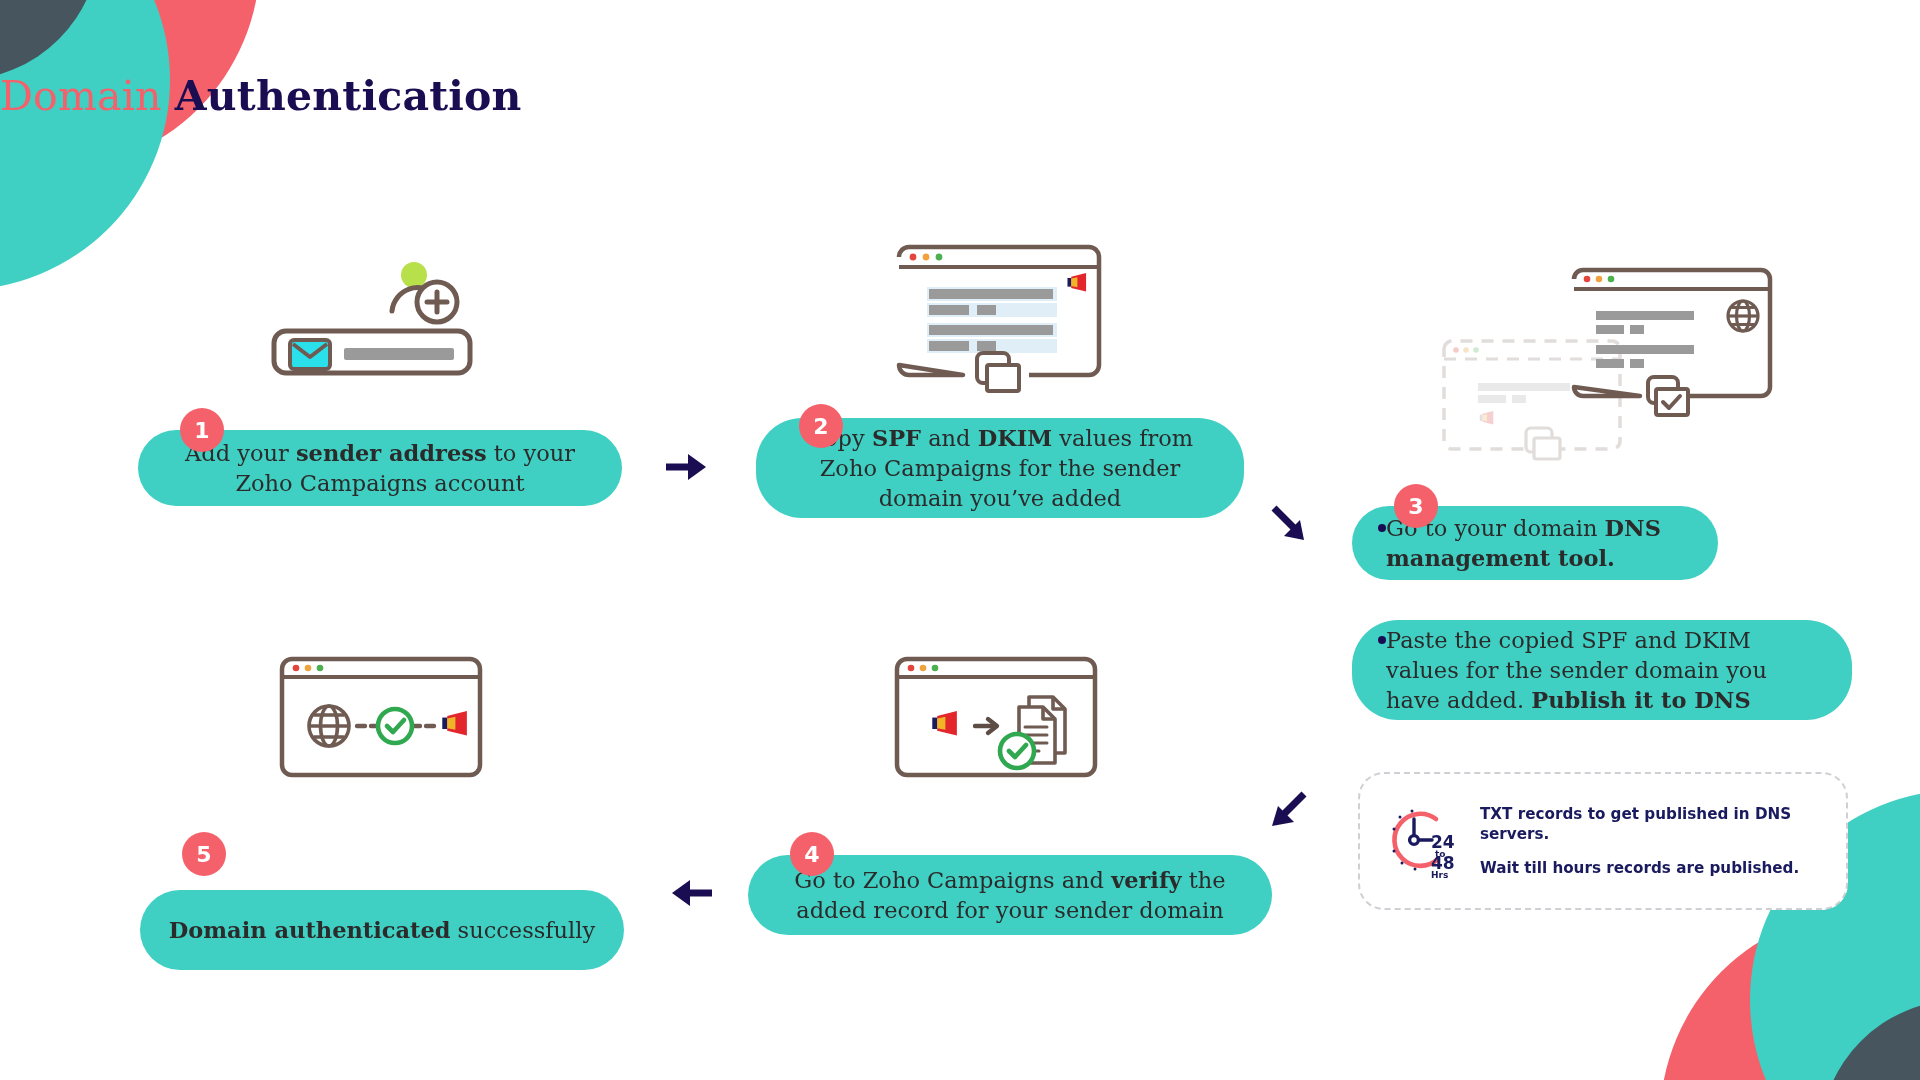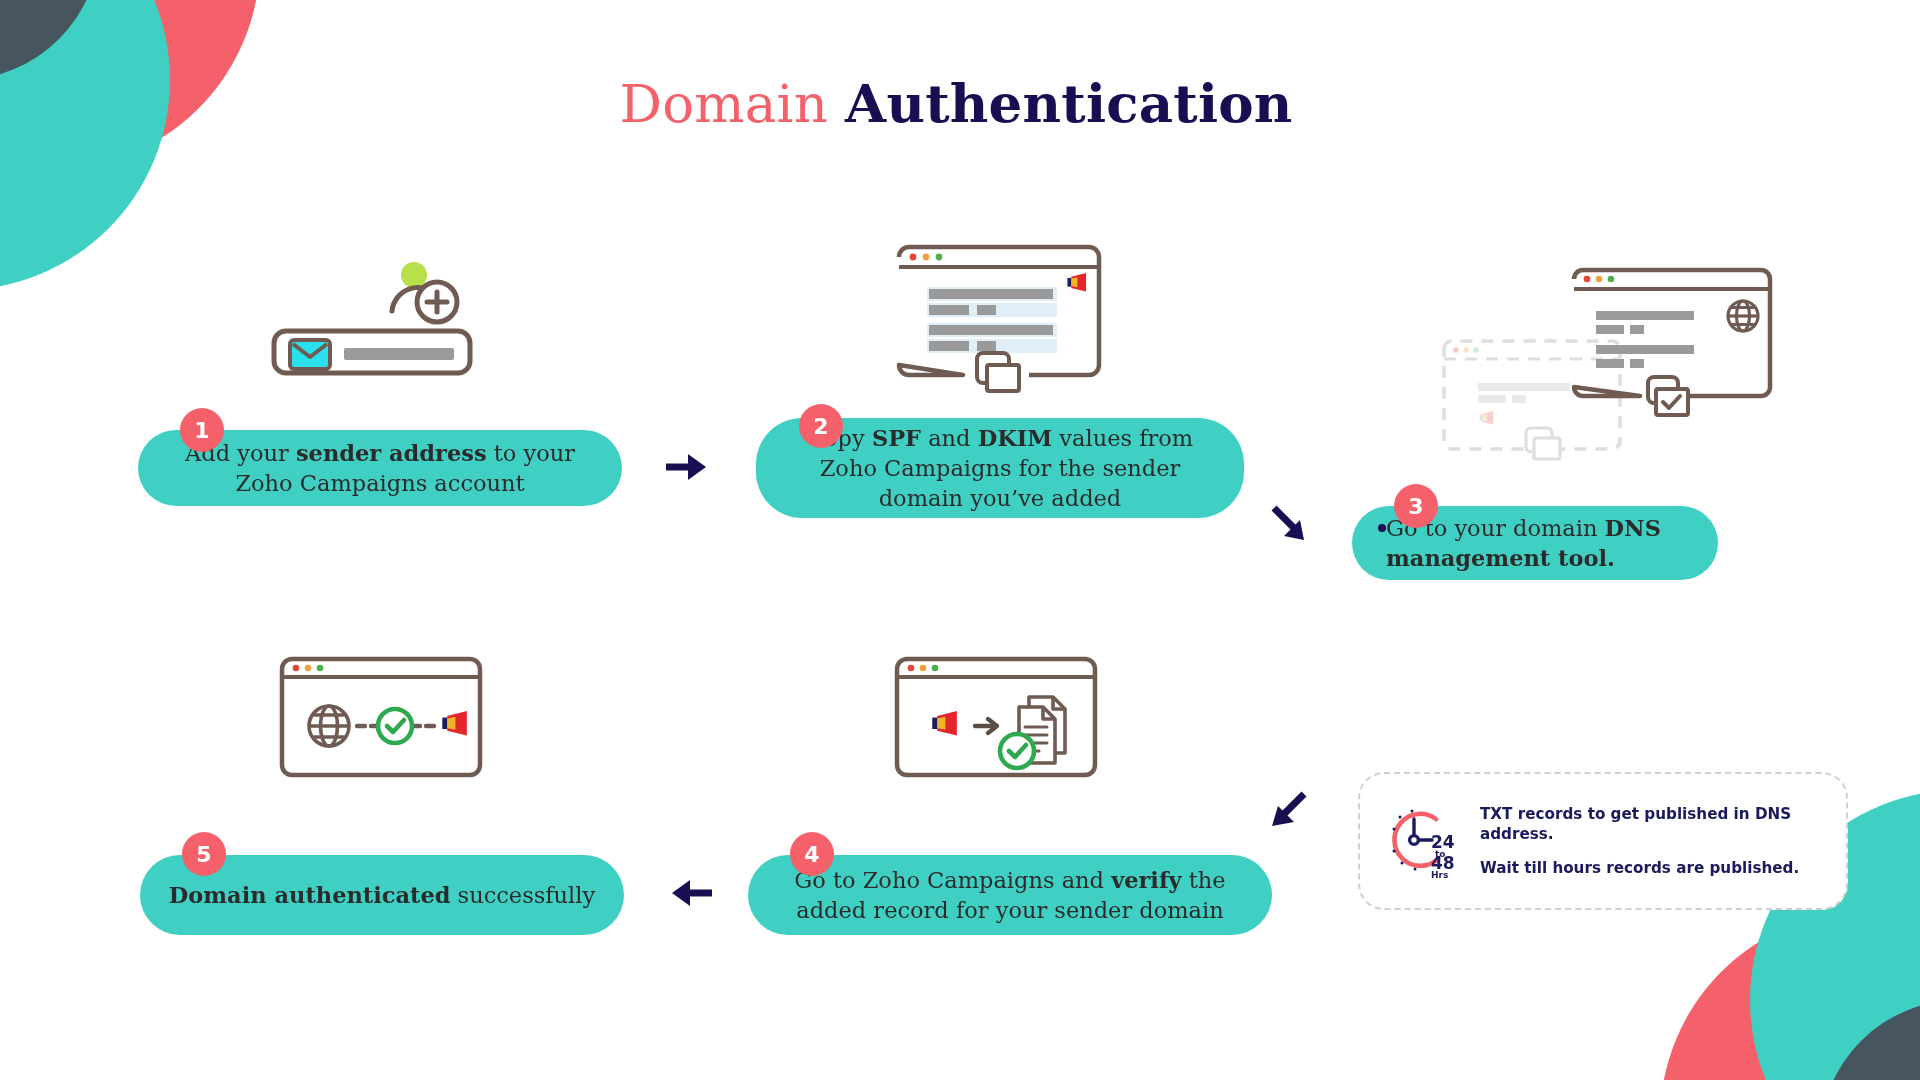--- a/index.html
+++ b/index.html
@@ -14,22 +14,22 @@
 
   
   .corner{position:absolute;overflow:hidden;}
   .tl{left:0;top:0;width:260px;height:300px;}
   .br{right:0;bottom:0;width:260px;height:300px;}
   .blob{position:absolute;border-radius:50%;}
 
   
   .title{
     position:absolute;left:0;top:72px;width:1912px;
-    text-align:center;
-    font-size:53px;
+    text-align:left;
+    font-size:41px;
     letter-spacing:.2px;
     white-space:nowrap;
   }
   .title .t-light{color:#f4616b;font-weight:400;}
   .title .t-bold{color:#1a0d52;font-weight:700;}
 
   
   .bubble{
     position:absolute;
     background:#3fd0c3;
@@ -242,20 +242,28 @@
       <div class="bullet-dot"></div>
       <div>
         <span>Go to your domain </span><b>DNS management tool.</b>
       </div>
     </div>
   </div>
   <div class="badge" style="left:1394px;top:484px;">
     <span>3</span>
   </div>
 
+  <div class="bubble" style="left:1352px;top:620px;width:500px;height:100px;padding:0 26px;">
+    <div class="btxt bullet-row">
+      <div class="bullet-dot"></div>
+      <div>
+        <span>Paste the copied SPF and DKIM values for the sender domain you have added. </span><b>Publish it to DNS</b>
+      </div>
+    </div>
+  </div>
 
   <div class="note" style="left:1358px;top:772px;width:490px;height:138px;">
     <div style="flex:none;">
       <svg width="74" height="76" viewBox="0 0 74 76">
         <path d="M50 16 A26 26 0 1 0 52 56" fill="none" stroke="#f4616b" stroke-width="4.6" stroke-linecap="round"></path>
         <circle cx="8" cy="26" r="1.5" fill="#1a1a5e"></circle>
         <circle cx="14" cy="14" r="1.5" fill="#1a1a5e"></circle>
         <circle cx="26" cy="8" r="1.5" fill="#1a1a5e"></circle>
         <circle cx="8" cy="48" r="1.5" fill="#1a1a5e"></circle>
         <circle cx="16" cy="60" r="1.5" fill="#1a1a5e"></circle>
@@ -263,21 +271,21 @@
         <line x1="28" y1="16" x2="28" y2="37" stroke="#1a1a5e" stroke-width="3.4" stroke-linecap="round"></line>
         <line x1="28" y1="37" x2="46" y2="37" stroke="#1a1a5e" stroke-width="3.4" stroke-linecap="round"></line>
         <circle cx="28" cy="37" r="4.4" fill="#ffffff" stroke="#1a1a5e" stroke-width="3.4"></circle>
         <text x="45" y="45" font-family="DejaVu Sans, sans-serif" font-size="17" font-weight="bold" fill="#1a1a5e">24</text>
         <text x="49" y="54" font-family="DejaVu Sans, sans-serif" font-size="9" font-weight="bold" fill="#1a1a5e">to</text>
         <text x="45" y="66" font-family="DejaVu Sans, sans-serif" font-size="17" font-weight="bold" fill="#1a1a5e">48</text>
         <text x="45" y="75" font-family="DejaVu Sans, sans-serif" font-size="9" font-weight="bold" fill="#1a1a5e">Hrs</text>
       </svg>
     </div>
     <div class="note-text">
-      <div>TXT records to get published in DNS address.</div>
+      <div>TXT records to get published in DNS servers.</div>
       <span class="gap"></span>
       <div>Wait till hours records are published.</div>
     </div>
   </div>
 
   <div class="arrow" style="left:1264px;top:788px;">
     <svg width="46" height="46" viewBox="0 0 46 46">
       <path d="M40 6 L20 26" stroke="#1a0d52" stroke-width="7" stroke-linecap="butt" fill="none"></path>
       <path d="M8 38 L14 18 L30 34 Z" fill="#1a0d52"></path>
     </svg>
@@ -356,21 +364,21 @@
       <circle cx="117" cy="71" r="17" fill="#ffffff" stroke="#2fa84f" stroke-width="4.6"></circle>
       <path d="M109 71 l6 6 l11 -12" fill="none" stroke="#2fa84f" stroke-width="4.6" stroke-linecap="round" stroke-linejoin="round"></path>
       <g transform="translate(161,56) scale(0.82)">
         <path d="M4 8 L4 22 L10 22 L10 8 Z" fill="#1a1a5e"></path>
         <path d="M10 6 L34 0 L34 30 L10 24 Z" fill="#e3262c"></path>
         <path d="M10 9 L20 7 L20 23 L10 21 Z" fill="#f0b429"></path>
       </g>
     </svg>
   </div>
 
-  <div class="bubble center" style="left:140px;top:855px;width:484px;height:80px;padding:0 28px;">
+  <div class="bubble center" style="left:140px;top:890px;width:484px;height:80px;padding:0 28px;">
     <div class="btxt">
       <b>Domain authenticated</b><span> successfully</span>
     </div>
   </div>
   <div class="badge" style="left:182px;top:832px;">
     <span>5</span>
   </div>
 
 </div>
 

